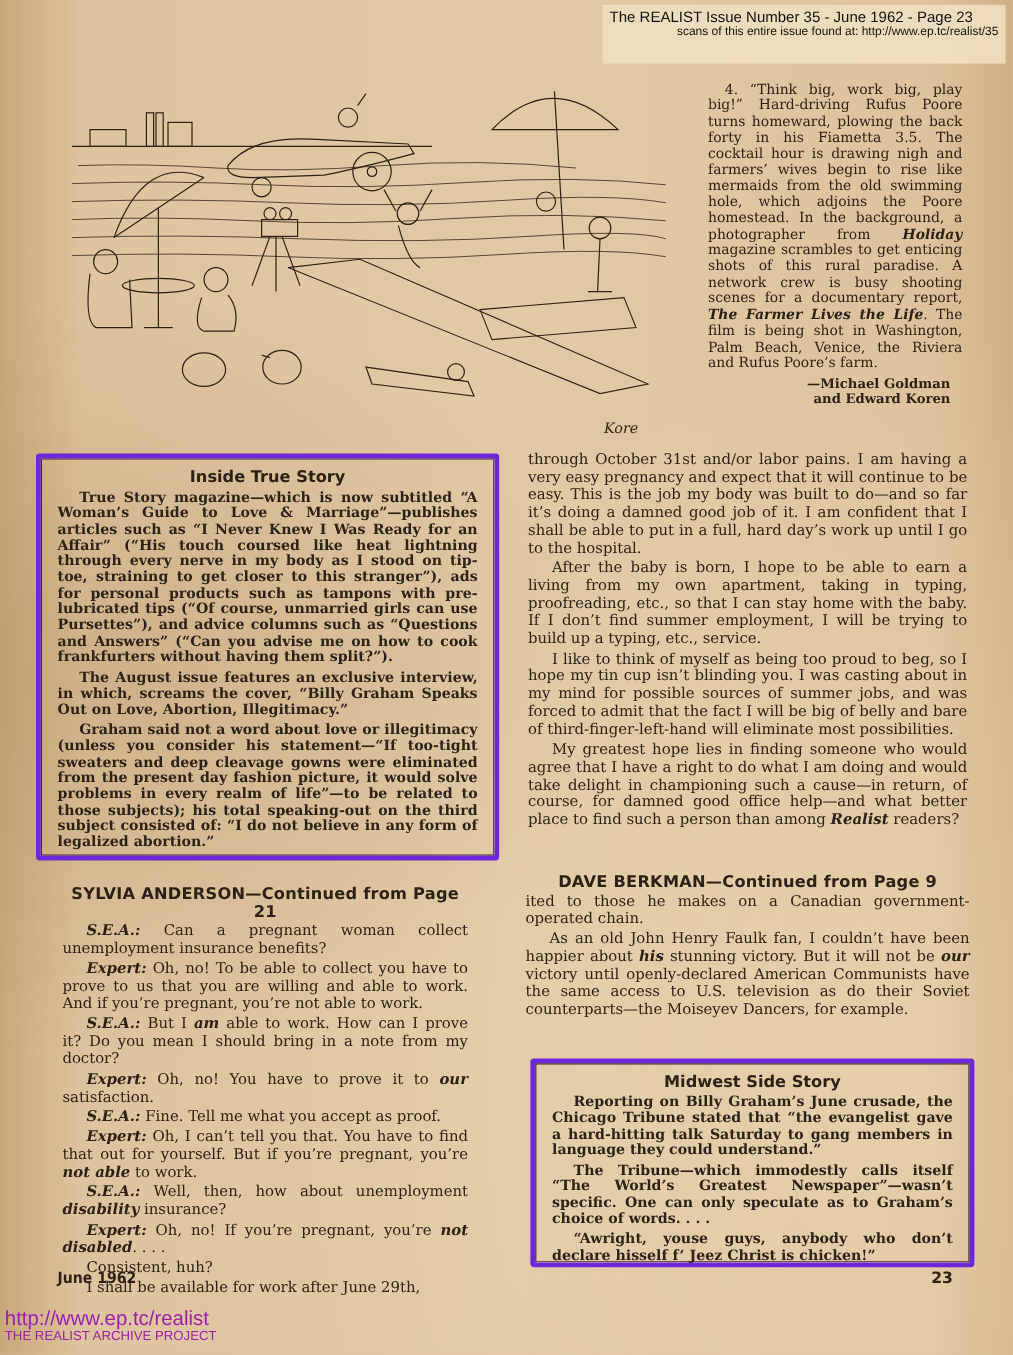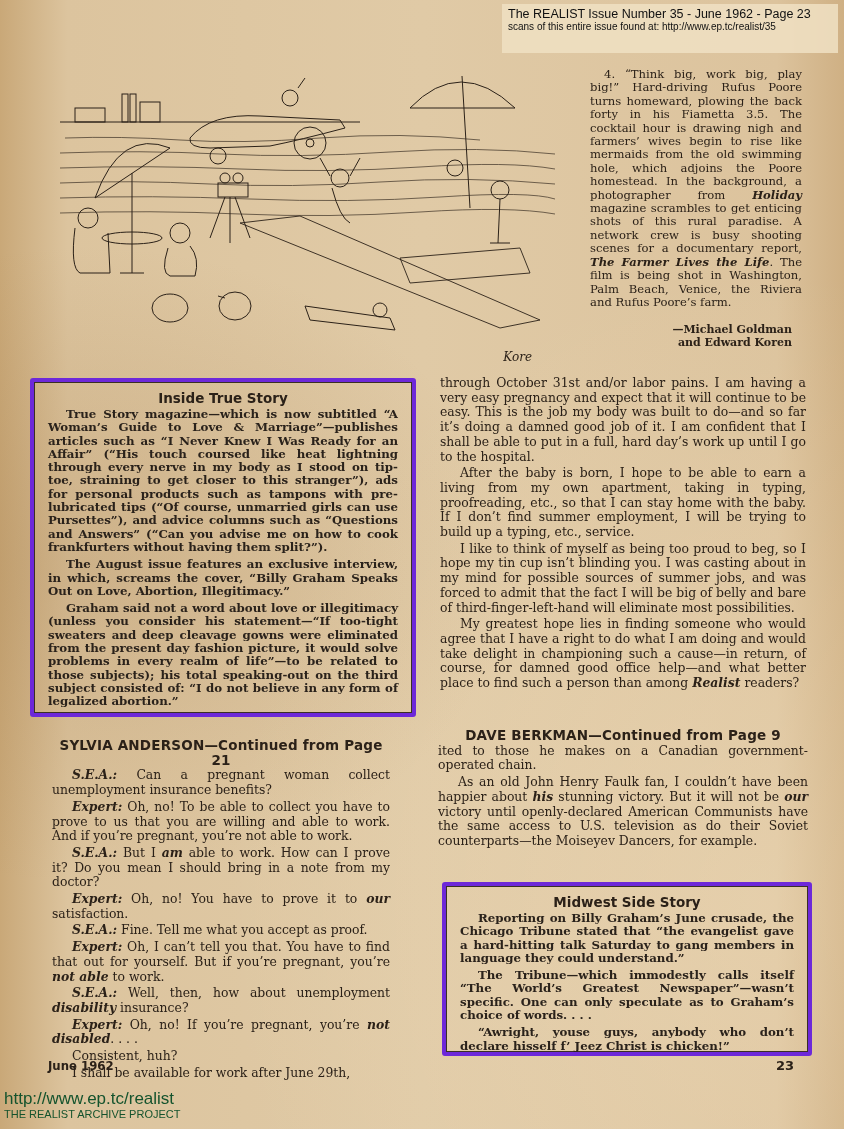--- a/index.html
+++ b/index.html
@@ -12,34 +12,34 @@
       linear-gradient(90deg, #c9a878 0%, #dcc49e 8%, #e0caa6 50%, #dcc39d 92%, #cfb084 100%);
     font-family: "DejaVu Serif", "Liberation Serif", serif;
     color: #2b2118;
   }
   .scan-header {
     position: absolute; right: 6px; top: 4px; width: 324px;
     background: rgba(240,225,195,0.85); padding: 3px 6px 20px 6px;
     font-family: "Liberation Sans", sans-serif; color: #111;
   }
   .scan-header .line1 { font-size: 12.5px; line-height: 14px; }
-  .scan-header .line2 { font-size: 10px; line-height: 12px; }
+  .scan-header .line2 { font-size: 10px; line-height: 12px; text-align: right; }
 
   .cartoon {
     position: absolute; left: 60px; top: 58px; width: 500px; height: 312px;
   }
   .cartoon svg { width: 100%; height: 100%; }
 
   .caption {
     position: absolute; left: 590px; top: 68px; width: 212px;
     font-size: 11.6px; line-height: 13.4px; text-align: justify;
   }
   .caption p { margin: 0; text-indent: 14px; }
   .caption .credit {
-    margin-top: 14px; text-align: right; font-weight: bold; font-size: 11px; line-height: 13px;
+    margin-top: 4px; text-align: right; font-weight: bold; font-size: 11px; line-height: 13px;
     padding-right: 10px;
   }
 
   .col { position: absolute; font-size: 12.4px; line-height: 14.7px; text-align: justify; }
   .col p { margin: 0 0 2px 0; text-indent: 20px; }
   .col p.noindent { text-indent: 0; }
 
   .box {
     position: absolute; border: 4px solid #6d28d9; border-radius: 3px;
     box-shadow: 0 0 0 1px #3a2f25 inset;
@@ -58,21 +58,21 @@
 
   .footer-date {
     position: absolute; left: 48px; top: 1058px;
     font-family: "DejaVu Sans Condensed", "DejaVu Sans", sans-serif; font-weight: bold; font-size: 13px;
   }
   .footer-page {
     position: absolute; left: 776px; top: 1058px;
     font-family: "DejaVu Sans", sans-serif; font-weight: bold; font-size: 13px;
   }
   .archive {
-    position: absolute; left: 4px; top: 1090px; font-family: "Liberation Sans", sans-serif; color: #14532d;
+    position: absolute; left: 4px; top: 1090px; font-family: "Liberation Sans", sans-serif; color: #a21caf;
   }
   .archive .url { font-size: 17px; line-height: 18px; }
   .archive .proj { font-size: 11px; line-height: 13px; }
   i { font-style: italic; font-weight: bold; }
 </style>
 </head>
 <body>
 
 <div class="scan-header">
   <div class="line1">The REALIST Issue Number 35 - June 1962 - Page 23</div>

